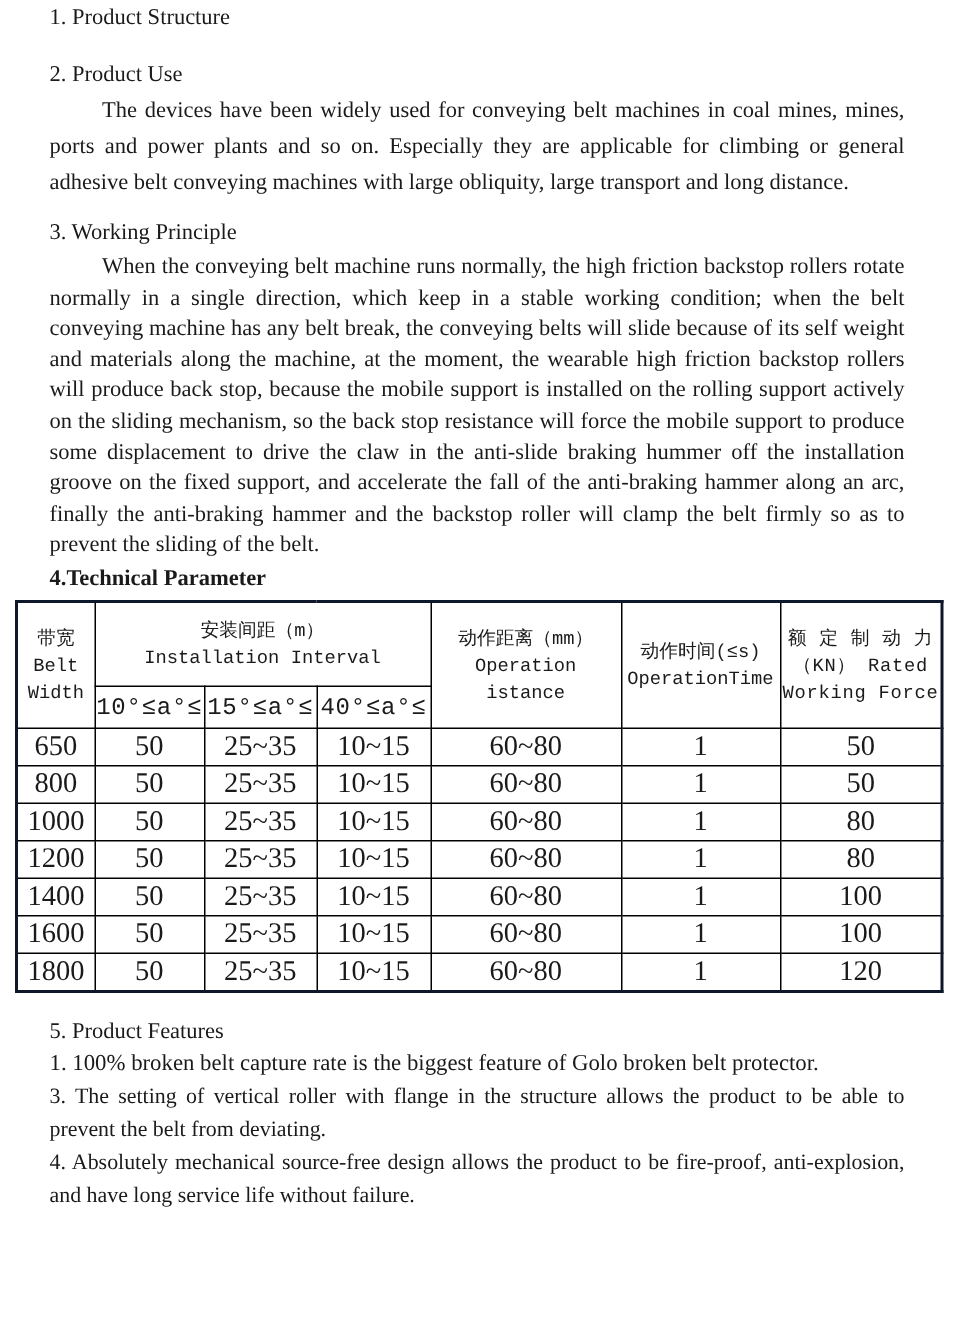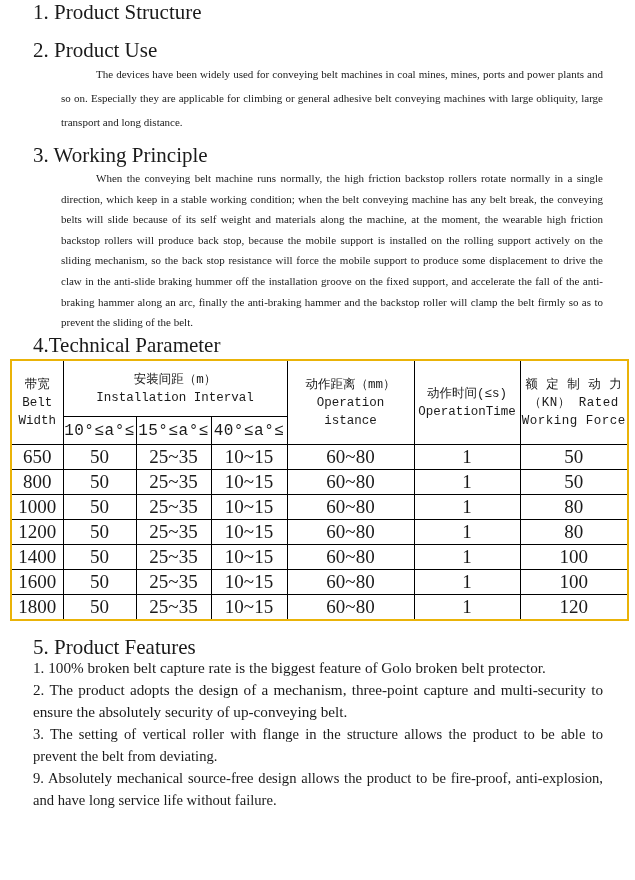--- a/index.html
+++ b/index.html
@@ -10,46 +10,45 @@
     overflow: hidden;
     color: #1a1a1a;
     font-family: "Liberation Serif", serif;
   }
   .page {
     width: 635px;
     height: 880px;
     padding: 2px 32px 0 33px;
   }
   .heading {
-    font-size: 21px;
+    font-size: 15px;
     font-weight: normal;
     line-height: 20px;
   }
   #h-product-use       { margin-top: 18px; }
   #h-working-principle { margin-top: 11px; }
-  #h-technical-param   { margin-top: 2px;  }
+  #h-technical-param   { margin-top: 2px; font-weight: bold;  }
   #h-product-features  { margin-top: 16px; }
 
   .para {
-    font-size: 11px;
+    font-size: 15px;
     line-height: 24px;
     text-align: justify;
     text-indent: 35px;
     margin-top: 2px;
-    margin-left: 28px;
   }
   #para-working-principle { line-height: 20.6px; margin-top: 3px; }
 
   table.tech {
     margin-top: 4px;
     margin-left: -23px;
     width: 617px;
     border-collapse: collapse;
     table-layout: fixed;
-    border: 2px solid #eab308;
+    border: 2px solid #0f172a;
   }
   table.tech th, table.tech td {
     border: 1px solid #000;
     text-align: center;
     vertical-align: middle;
     overflow: hidden;
   }
   table.tech th {
     font-weight: normal;
     font-family: "Liberation Mono", "DejaVu Sans Mono", monospace;
@@ -189,17 +188,16 @@
         <td>60~80</td>
         <td>1</td>
         <td>120</td>
       </tr>
     </tbody>
   </table>
 
   <div class="heading" id="h-product-features">5. Product Features</div>
 
   <p class="feature" id="feature-1">1. 100% broken belt capture rate is the biggest feature of Golo broken belt protector.</p>
-  <p class="feature" id="feature-2">2. The product adopts the design of a mechanism, three-point capture and multi-security to ensure the absolutely security of up-conveying belt.</p>
   <p class="feature-alt" id="feature-3">3. The setting of vertical roller with flange in the structure allows the product to be able to prevent the belt from deviating.</p>
-  <p class="feature-alt" id="feature-4">9. Absolutely mechanical source-free design allows the product to be fire-proof, anti-explosion, and have long service life without failure.</p>
+  <p class="feature-alt" id="feature-4">4. Absolutely mechanical source-free design allows the product to be fire-proof, anti-explosion, and have long service life without failure.</p>
 
 </div>
 
 </body></html>

